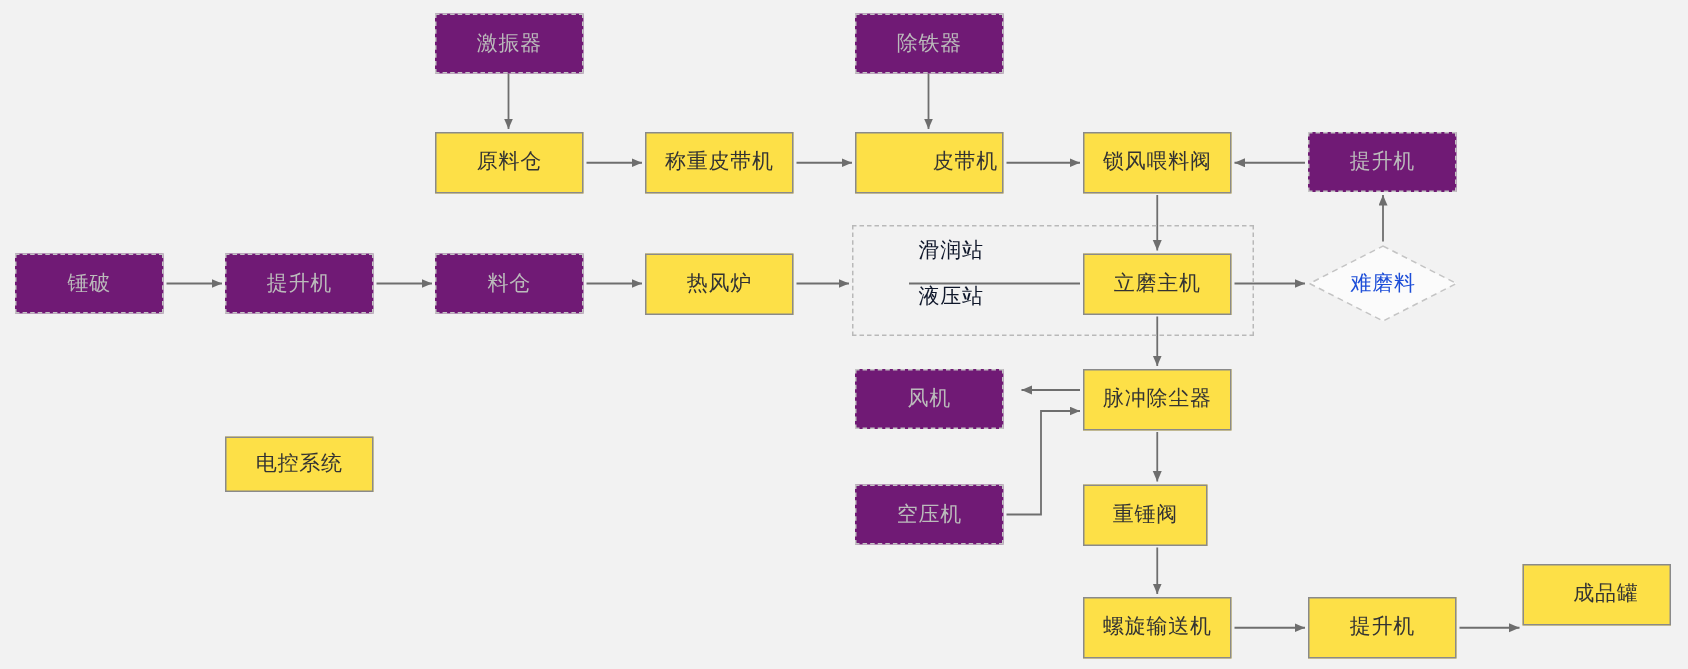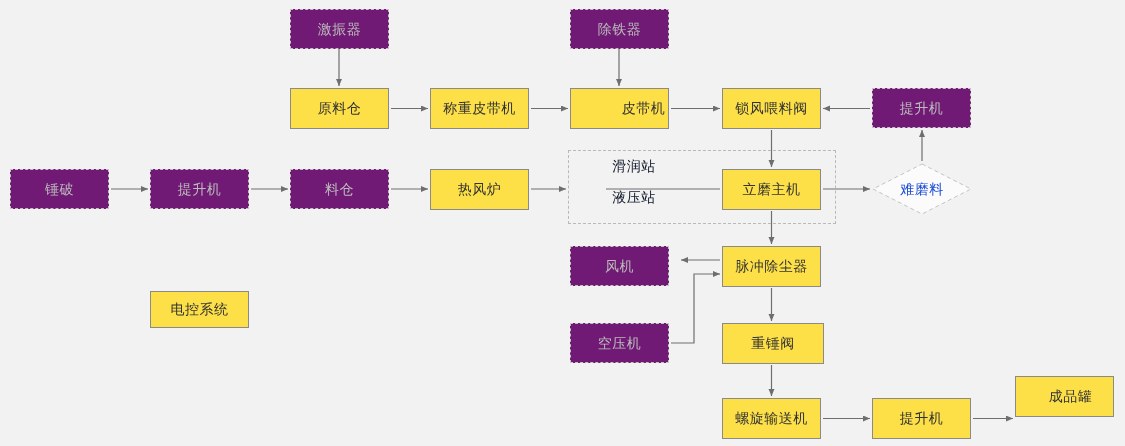--- a/index.html
+++ b/index.html
@@ -181,21 +181,21 @@
       </div>
       <div class="node dashed" style="left: 570px; top: 246px; width: 99px; height: 40px;">
         <span class="">风机</span>
       </div>
       <div class="node solid" style="left: 722px; top: 246px; width: 99px; height: 41px;">
         <span class="">脉冲除尘器</span>
       </div>
       <div class="node dashed" style="left: 570px; top: 323px; width: 99px; height: 40px;">
         <span class="">空压机</span>
       </div>
-      <div class="node solid" style="left: 722px; top: 323px; width: 102px; height: 41px;">
+      <div class="node solid" style="left: 722px; top: 323px; width: 83px; height: 41px;">
         <span class="">重锤阀</span>
       </div>
       <div class="node solid" style="left: 150px; top: 291px; width: 99px; height: 37px;">
         <span class="">电控系统</span>
       </div>
       <div class="node solid" style="left: 722px; top: 398px; width: 99px; height: 41px;">
         <span class="">螺旋输送机</span>
       </div>
       <div class="node solid" style="left: 872px; top: 398px; width: 99px; height: 41px;">
         <span class="">提升机</span>

